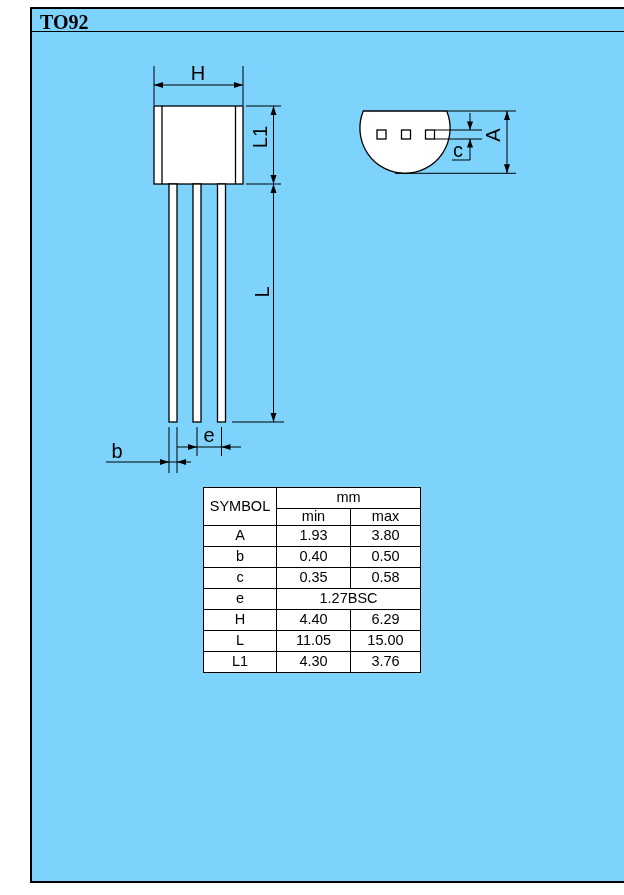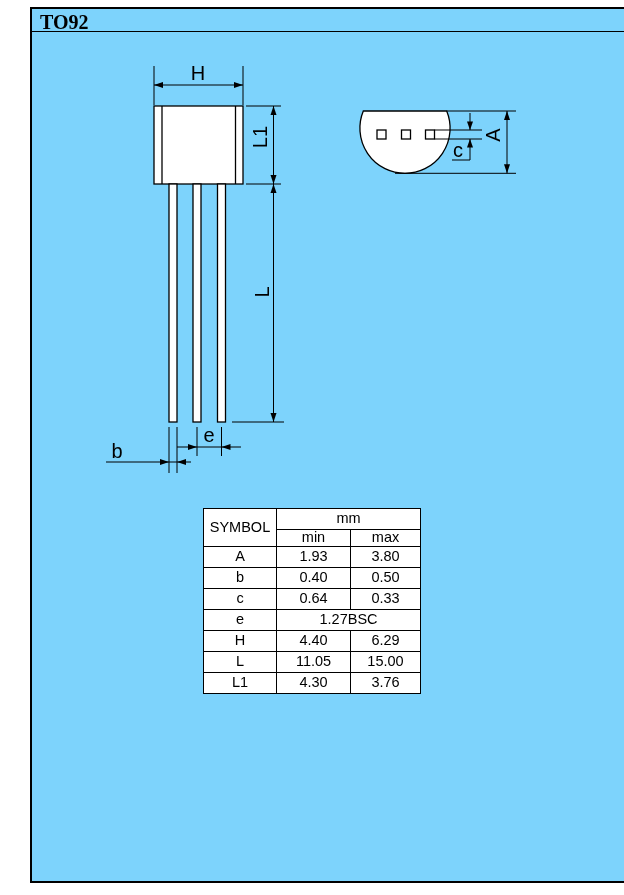--- a/index.html
+++ b/index.html
@@ -11,21 +11,21 @@
   .page-title{
     position:absolute;left:8px;top:2px;
     font-family:"Liberation Serif",serif;font-weight:bold;font-size:20px;color:#000;
   }
   .title-rule{
     position:absolute;left:0;right:0;top:22px;height:0;
     border-top:1.6px solid #000;
   }
   .drawing-svg{position:absolute;left:0;top:0;}
   .dim-table{
-    position:absolute;left:203px;top:508px;width:217px;
+    position:absolute;left:203px;top:487px;width:217px;
     border-collapse:collapse;table-layout:fixed;background:#fff;
   }
   .dim-table td{
     border:1.5px solid #000;text-align:center;vertical-align:middle;
     font-size:14.5px;color:#000;padding:0;height:20px;line-height:1.1;
   }
   .dim-table tr.unit-row td{height:20px;}
   .dim-table tr.minmax-row td{height:16px;margin-left:35px;}
   svg text{font-family:"Liberation Sans",sans-serif;font-size:20px;fill:#000;}
 </style>
@@ -145,22 +145,22 @@
       <td>1.93</td>
       <td>3.80</td>
     </tr>
     <tr>
       <td>b</td>
       <td>0.40</td>
       <td>0.50</td>
     </tr>
     <tr>
       <td>c</td>
-      <td>0.64</td>
-      <td>0.33</td>
+      <td>0.35</td>
+      <td>0.58</td>
     </tr>
     <tr>
       <td>e</td>
       <td colspan="2">1.27BSC</td>
     </tr>
     <tr>
       <td>H</td>
       <td>4.40</td>
       <td>6.29</td>
     </tr>

